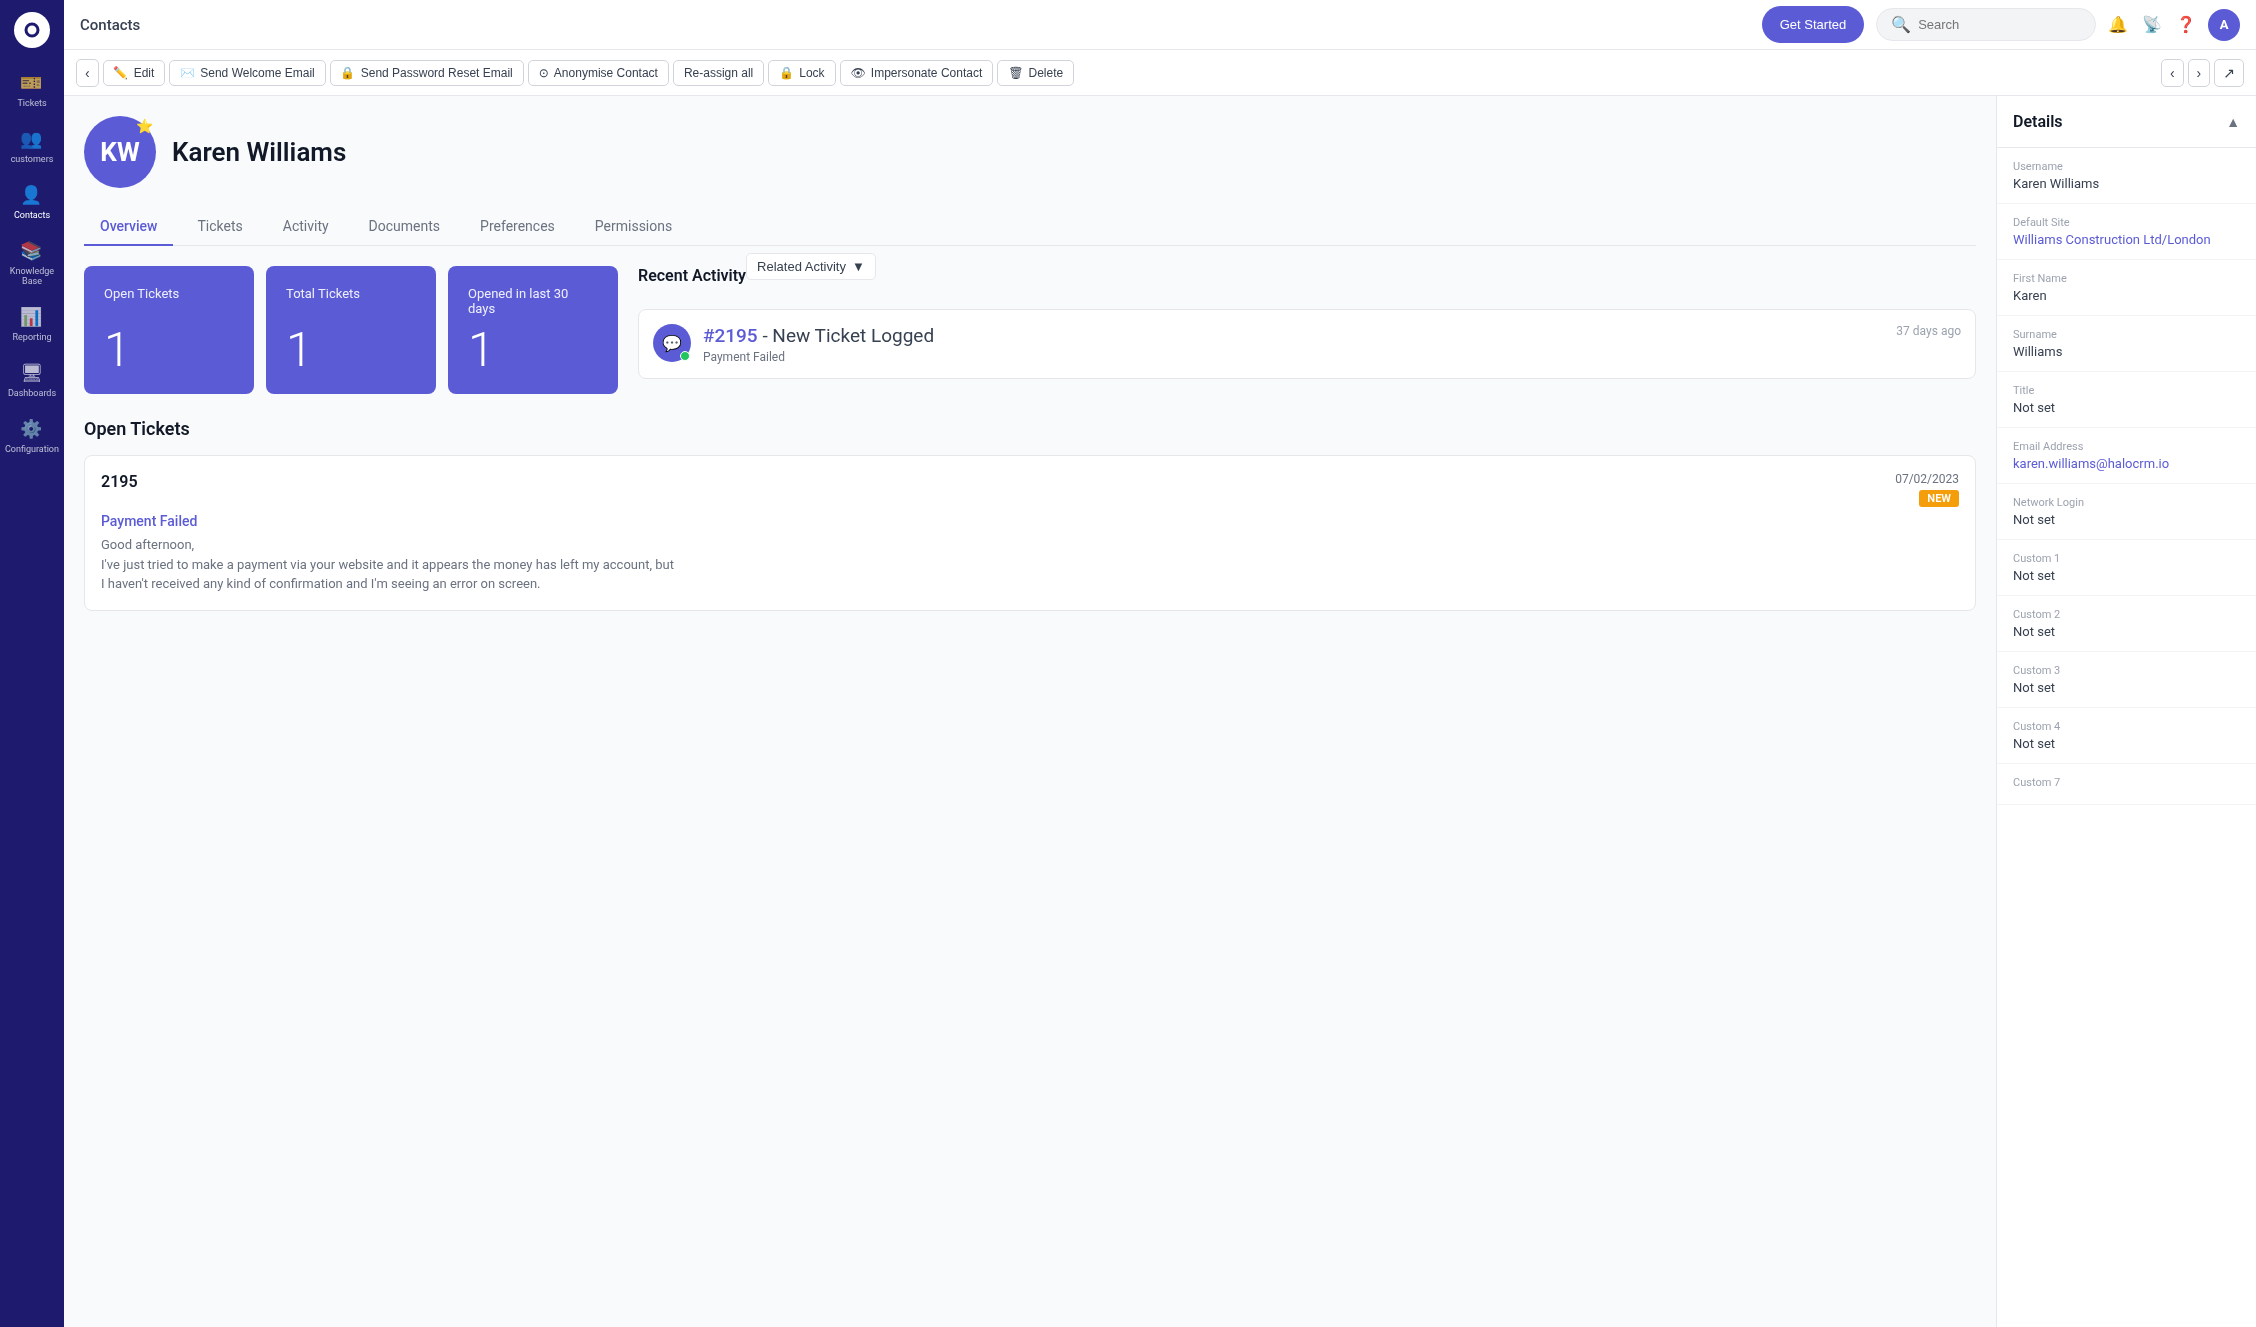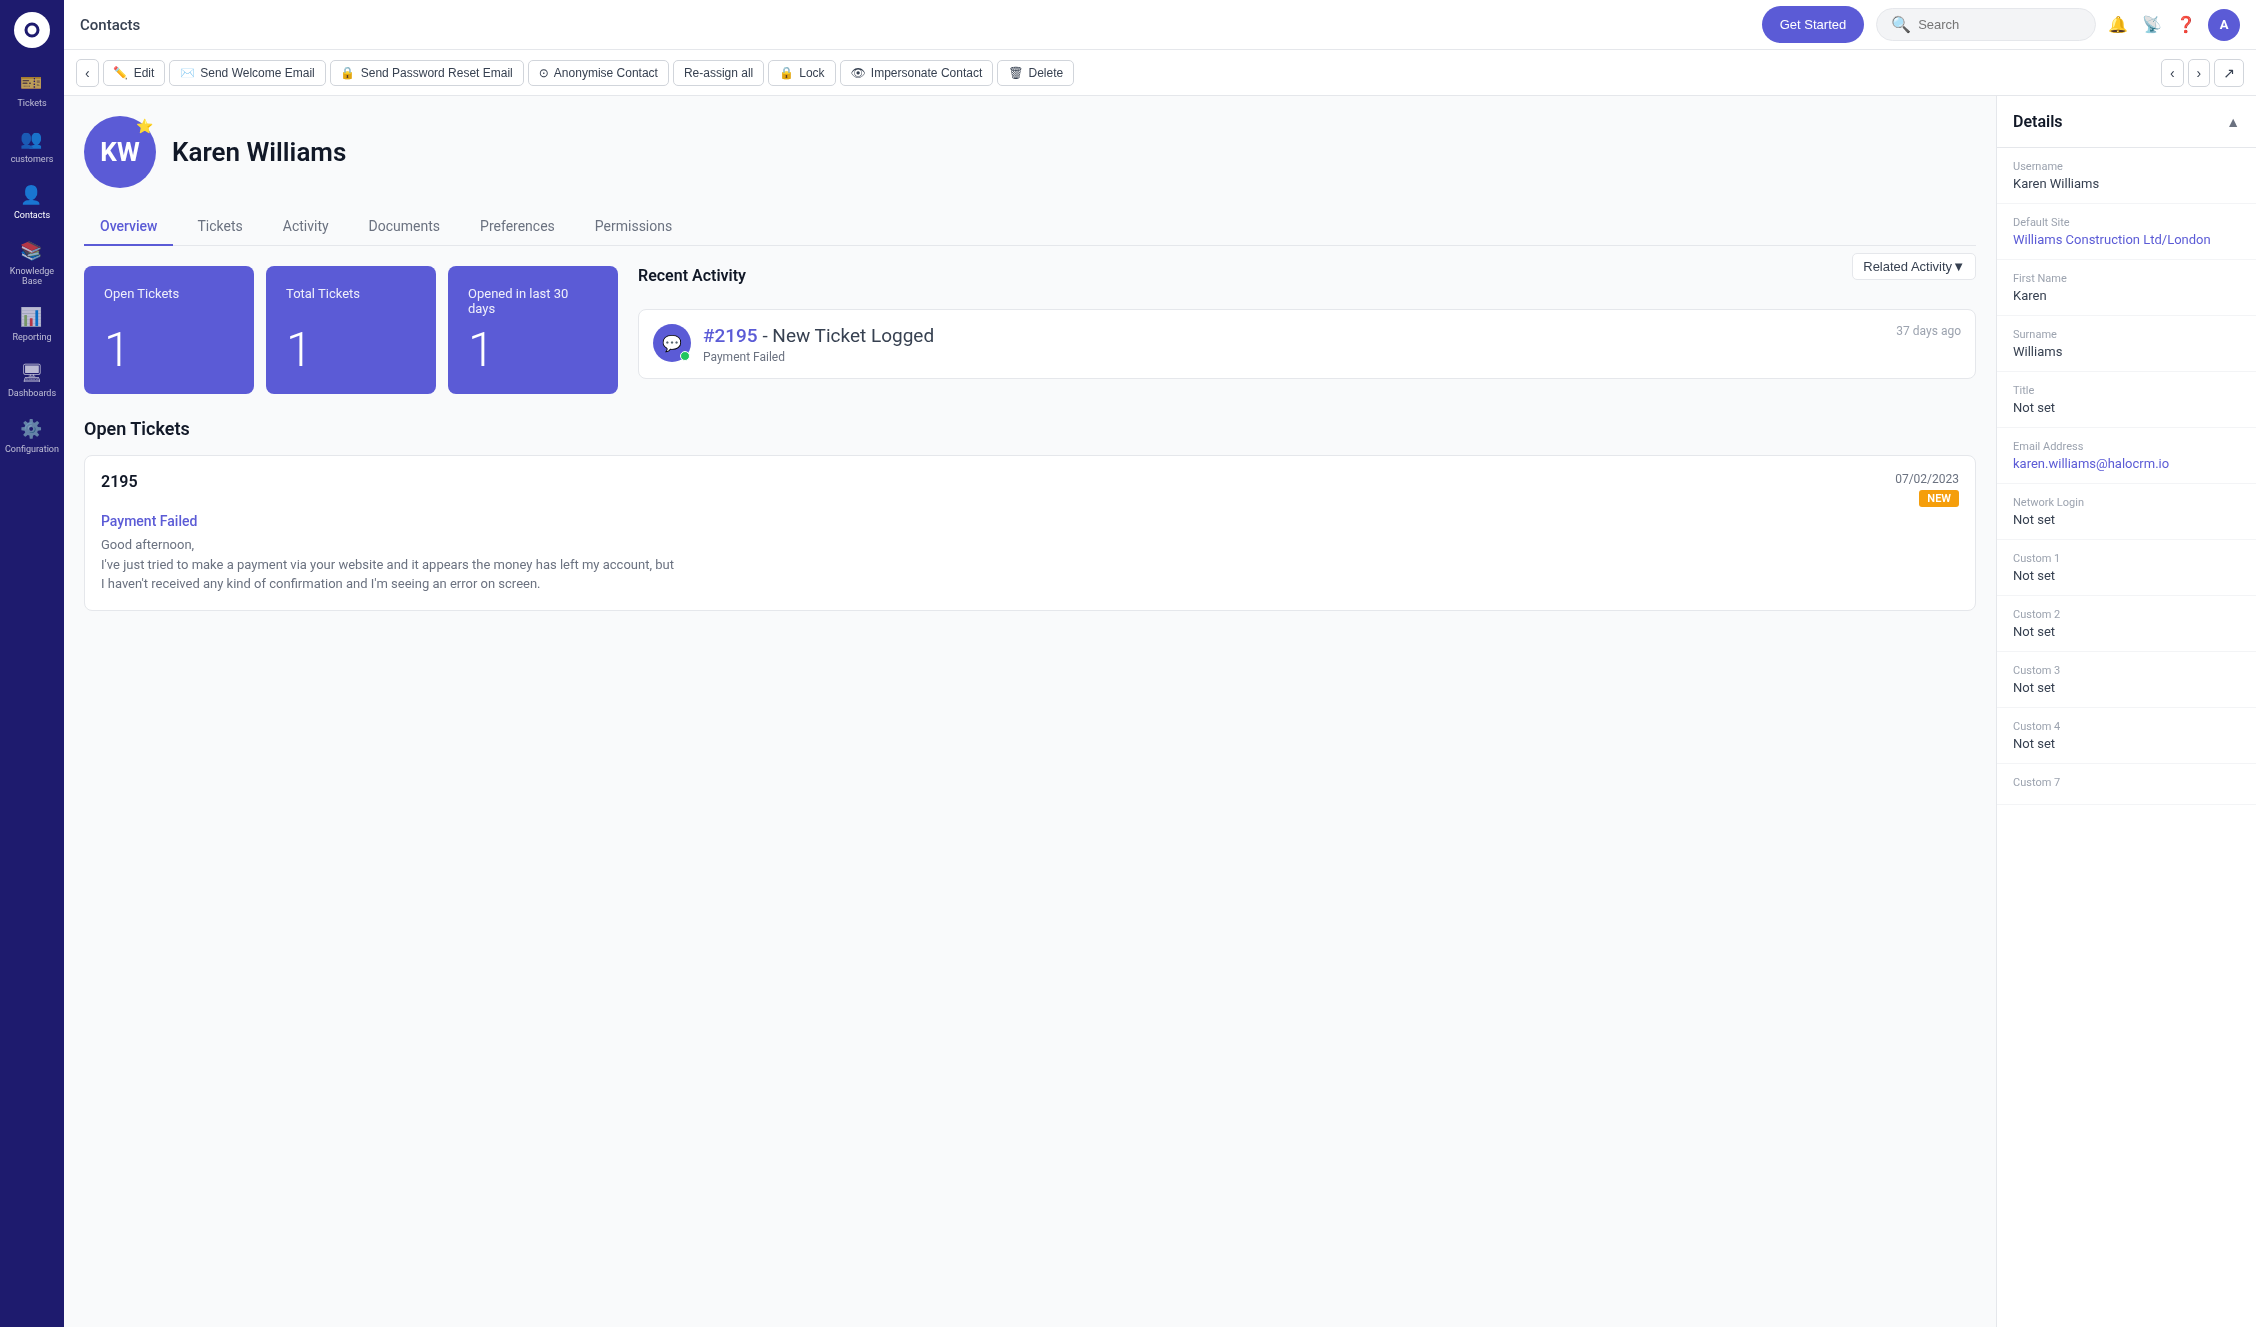--- a/index.html
+++ b/index.html
@@ -247,20 +247,21 @@
     }
     .activity-header {
       font-size: 16px;
       font-weight: 600;
       color: #111827;
       margin-bottom: 12px;
     }
     .activity-filter {
       display: flex;
       align-items: center;
+      gap: 6px;
       font-size: 13px;
       color: #374151;
       border: 1px solid #e5e7eb;
       border-radius: 5px;
       padding: 5px 10px;
       cursor: pointer;
       background: white;
       float: right;
       margin-top: -30px;
     }
@@ -539,21 +540,21 @@
             <span class="stat-label">Total Tickets</span>
             <span class="stat-value">1</span>
           </div>
           <div class="stat-card">
             <span class="stat-label">Opened in last 30 days</span>
             <span class="stat-value">1</span>
           </div>
         </div>
 
         <div class="activity-container">
-          <div style="display:flex; justify-content:space-between; align-items:center; margin-bottom:12px;">
+          <div style="display:flex; justify-content:flex-start; align-items:center; margin-bottom:12px;">
             <span class="activity-header">Recent Activity</span>
             <button class="activity-filter">
               <span>Related Activity</span>
               <span>▼</span>
             </button>
           </div>
           <div class="activity-item">
             <div class="activity-icon">
               💬
               <span class="status-dot"></span>

